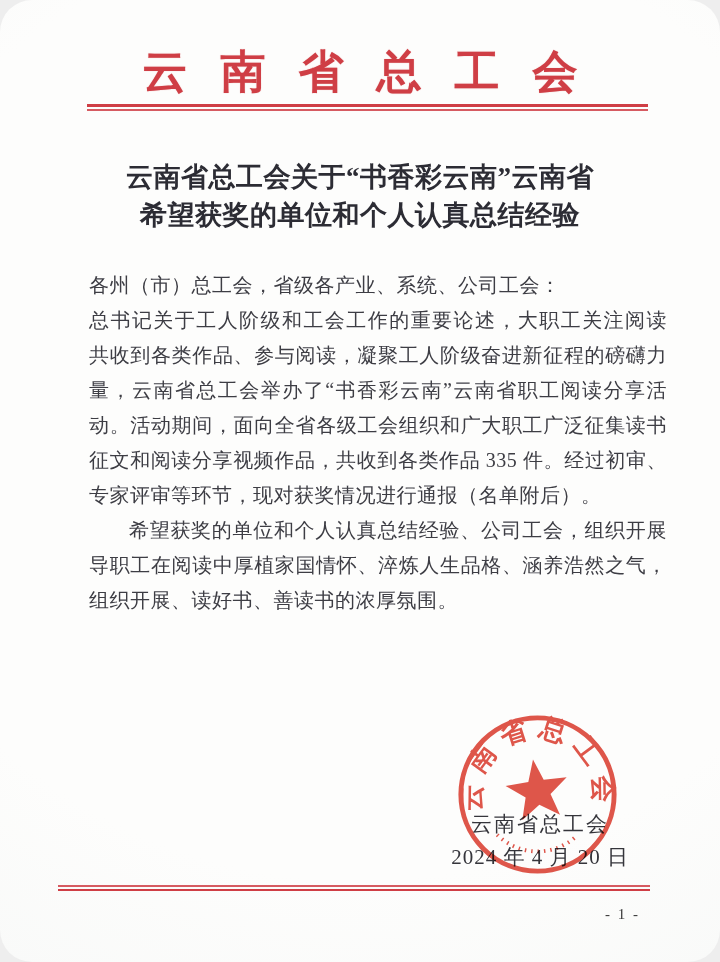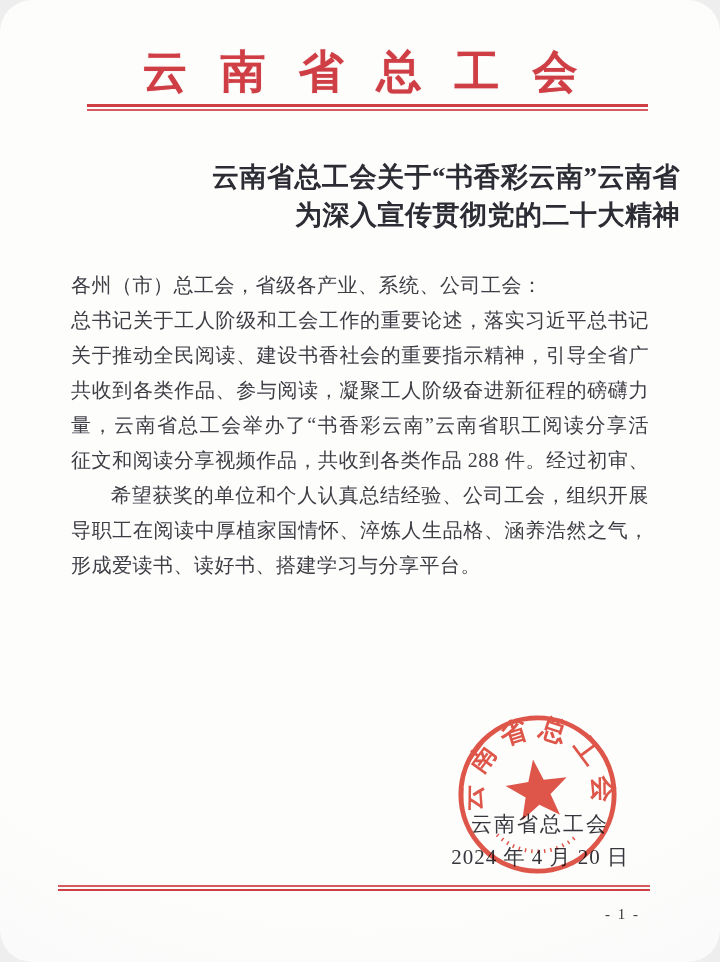--- a/index.html
+++ b/index.html
@@ -32,27 +32,27 @@
     color:var(--accent);
     text-shadow:0 0 1px rgba(207,62,69,.45);
   }
   .header-rule{position:absolute;left:87px;top:104px;width:561px;}
   .header-rule .bar-thick{height:3px;background:var(--accent);}
   .header-rule .bar-gap{height:2px;}
   .header-rule .bar-thin{height:1.5px;background:var(--accent);opacity:.85;}
   
   .doc-title{
     position:absolute;top:158px;left:40px;width:640px;
-    text-align:right;color:var(--title-ink);
+    text-align:center;color:var(--title-ink);
     font-size:27px;font-weight:700;line-height:38px;
     letter-spacing:.5px;
   }
   
   .body-text{
-    position:absolute;top:268px;left:71px;width:578px;
+    position:absolute;top:268px;left:89px;width:578px;
     color:var(--ink);
     font-size:20px;line-height:35px;
     letter-spacing:.5px;
   }
   .body-line{height:35px;white-space:nowrap;}
   .body-line.justify{
     white-space:normal;
     text-align:justify;
     text-align-last:justify;
   }
@@ -103,33 +103,34 @@
   <div class="org-title">云南省总工会</div>
 
   <div class="header-rule">
     <div class="bar-thick"></div>
     <div class="bar-gap"></div>
     <div class="bar-thin"></div>
   </div>
 
   <div class="doc-title">
     <div>云南省总工会关于“书香彩云南”云南省</div>
-    <div>为深入宣传贯彻党的二十大精神</div>
+    <div>希望获奖的单位和个人认真总结经验</div>
   </div>
 
   <div class="body-text">
       <div class="body-line">各州（市）总工会，省级各产业、系统、公司工会：</div>
-      <div class="body-line justify">总书记关于工人阶级和工会工作的重要论述，落实习近平总书记</div>
-      <div class="body-line justify">关于推动全民阅读、建设书香社会的重要指示精神，引导全省广</div>
+      <div class="body-line justify">总书记关于工人阶级和工会工作的重要论述，大职工关注阅读</div>
       <div class="body-line justify">共收到各类作品、参与阅读，凝聚工人阶级奋进新征程的磅礴力</div>
       <div class="body-line justify">量，云南省总工会举办了“书香彩云南”云南省职工阅读分享活</div>
-      <div class="body-line justify">征文和阅读分享视频作品，共收到各类作品 288 件。经过初审、</div>
+      <div class="body-line justify">动。活动期间，面向全省各级工会组织和广大职工广泛征集读书</div>
+      <div class="body-line justify">征文和阅读分享视频作品，共收到各类作品 335 件。经过初审、</div>
+      <div class="body-line">专家评审等环节，现对获奖情况进行通报（名单附后）。</div>
       <div class="body-line justify indent">希望获奖的单位和个人认真总结经验、公司工会，组织开展</div>
       <div class="body-line justify">导职工在阅读中厚植家国情怀、淬炼人生品格、涵养浩然之气，</div>
-      <div class="body-line">形成爱读书、读好书、搭建学习与分享平台。</div>
+      <div class="body-line">组织开展、读好书、善读书的浓厚氛围。</div>
     </div>
 
   <div class="sig-org">云南省总工会</div>
   <div class="sig-date">2024 年 4 月 20 日</div>
 
   <div class="seal">
     <svg viewBox="0 0 170 170">
       <circle class="ring" cx="85" cy="85" r="78" stroke-width="5"></circle>
       <polygon class="star" points="85,49 92.9,71.1 116.4,71.8 97.8,86.2 104.4,108.7 85,95.5 65.6,108.7 72.2,86.2 53.6,71.8 77.1,71.1" transform="rotate(-8 85 82)"></polygon>
       <path id="sealArc" d="M 30,103 A 58,58 0 1 1 140,103" fill="none"></path>

